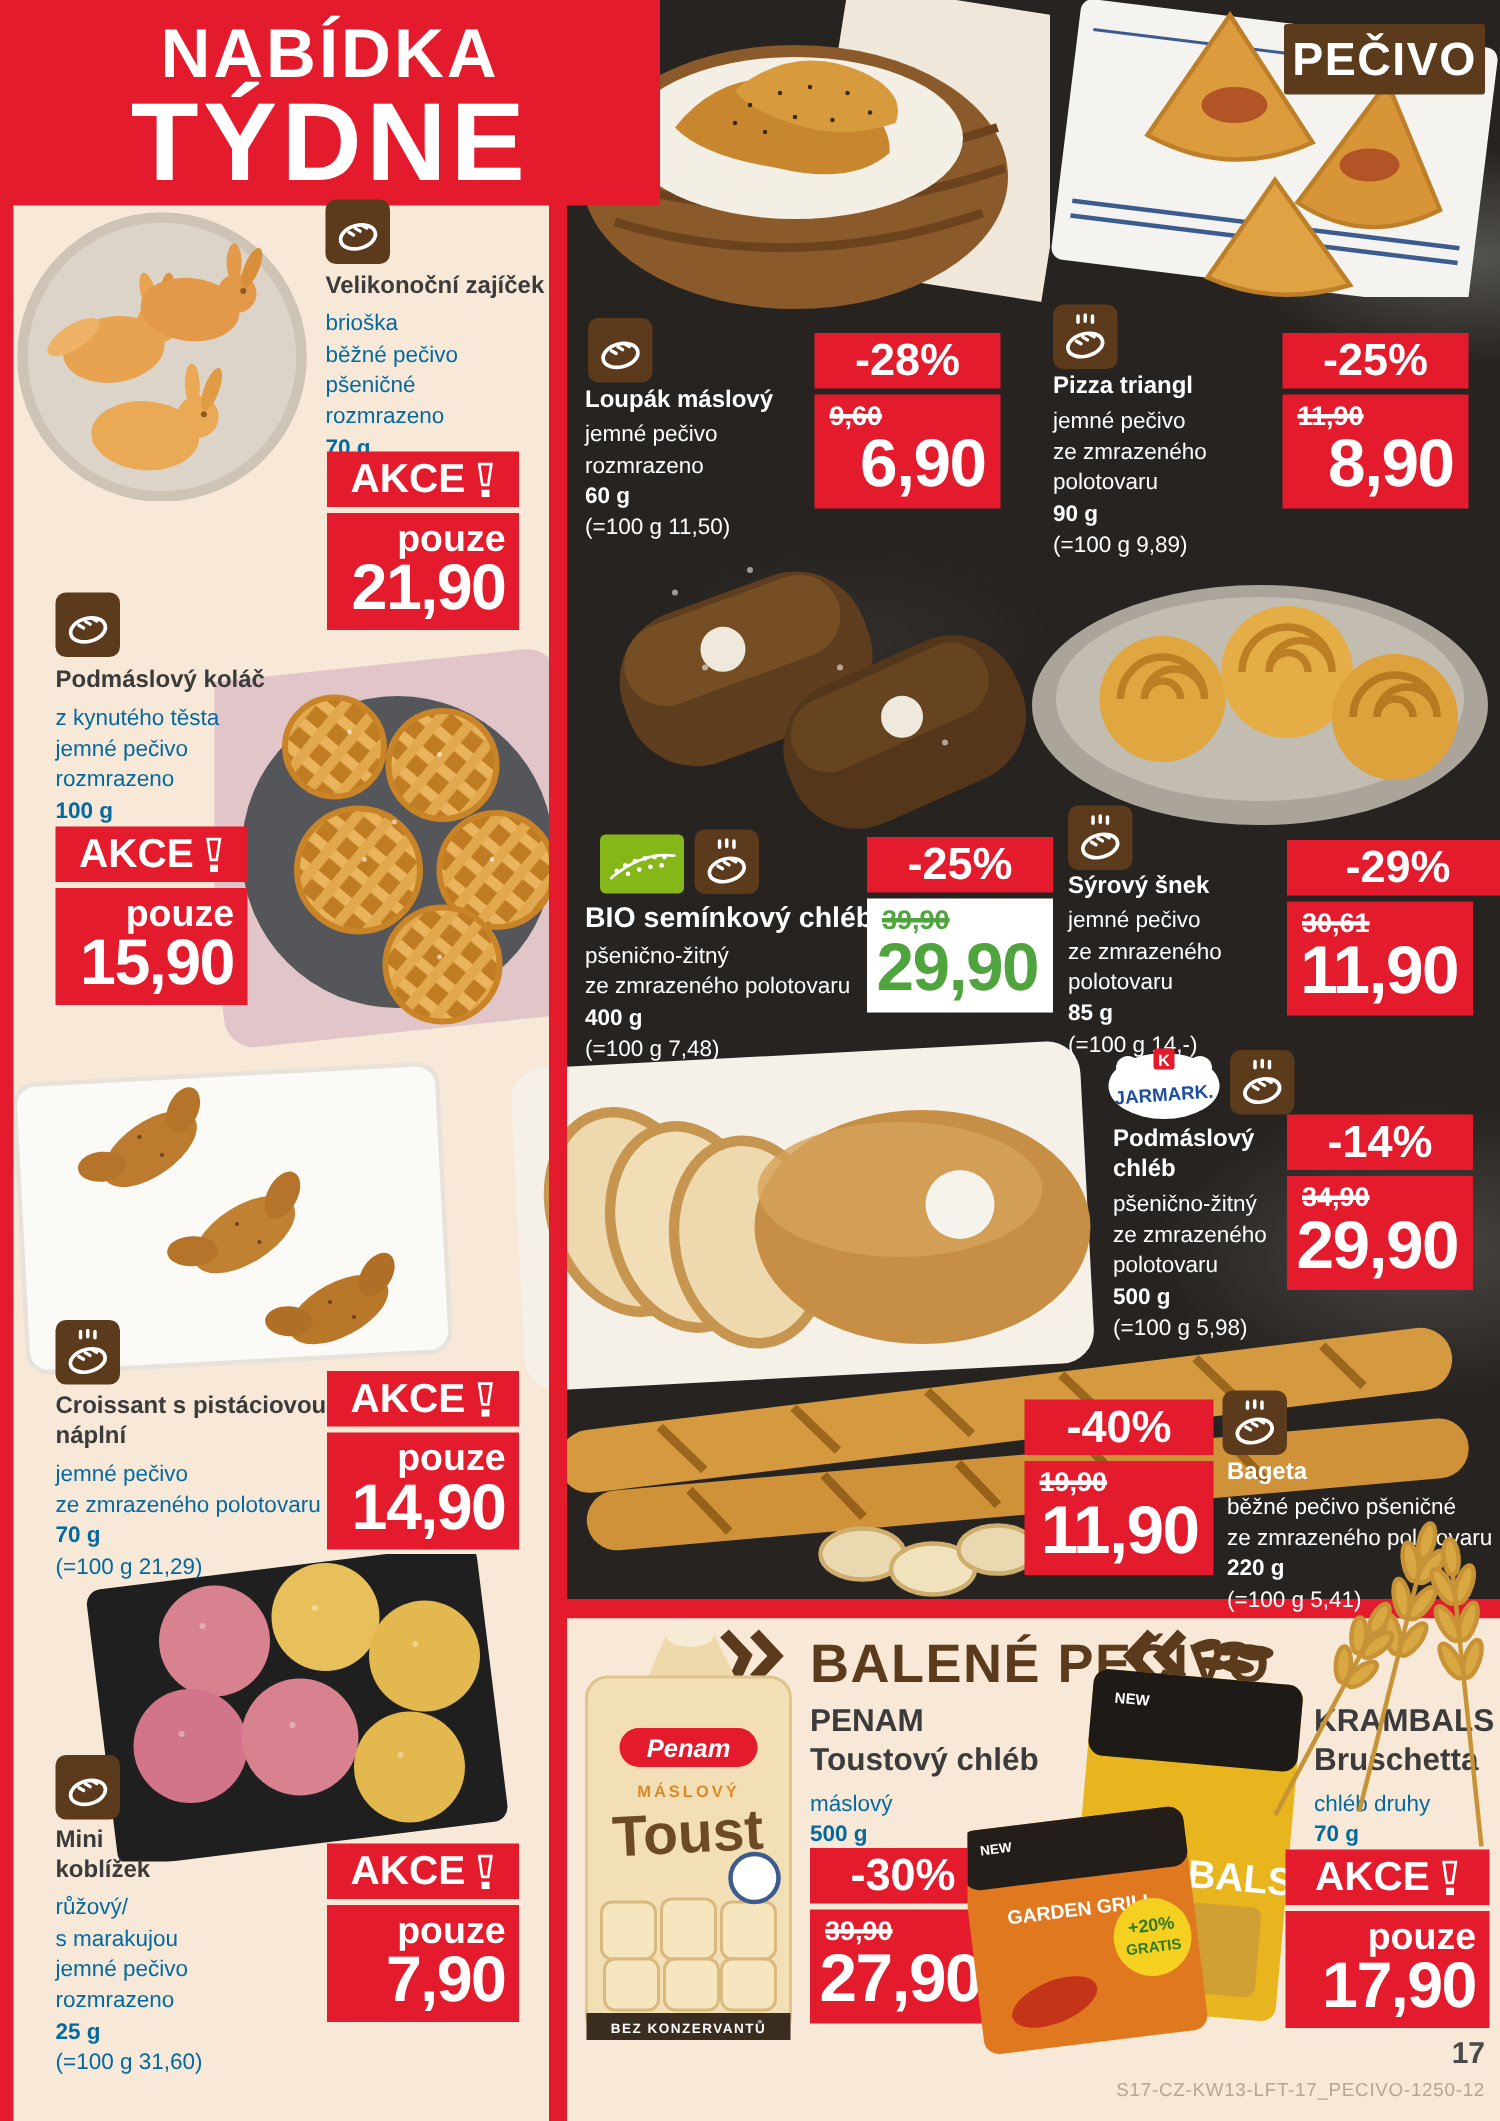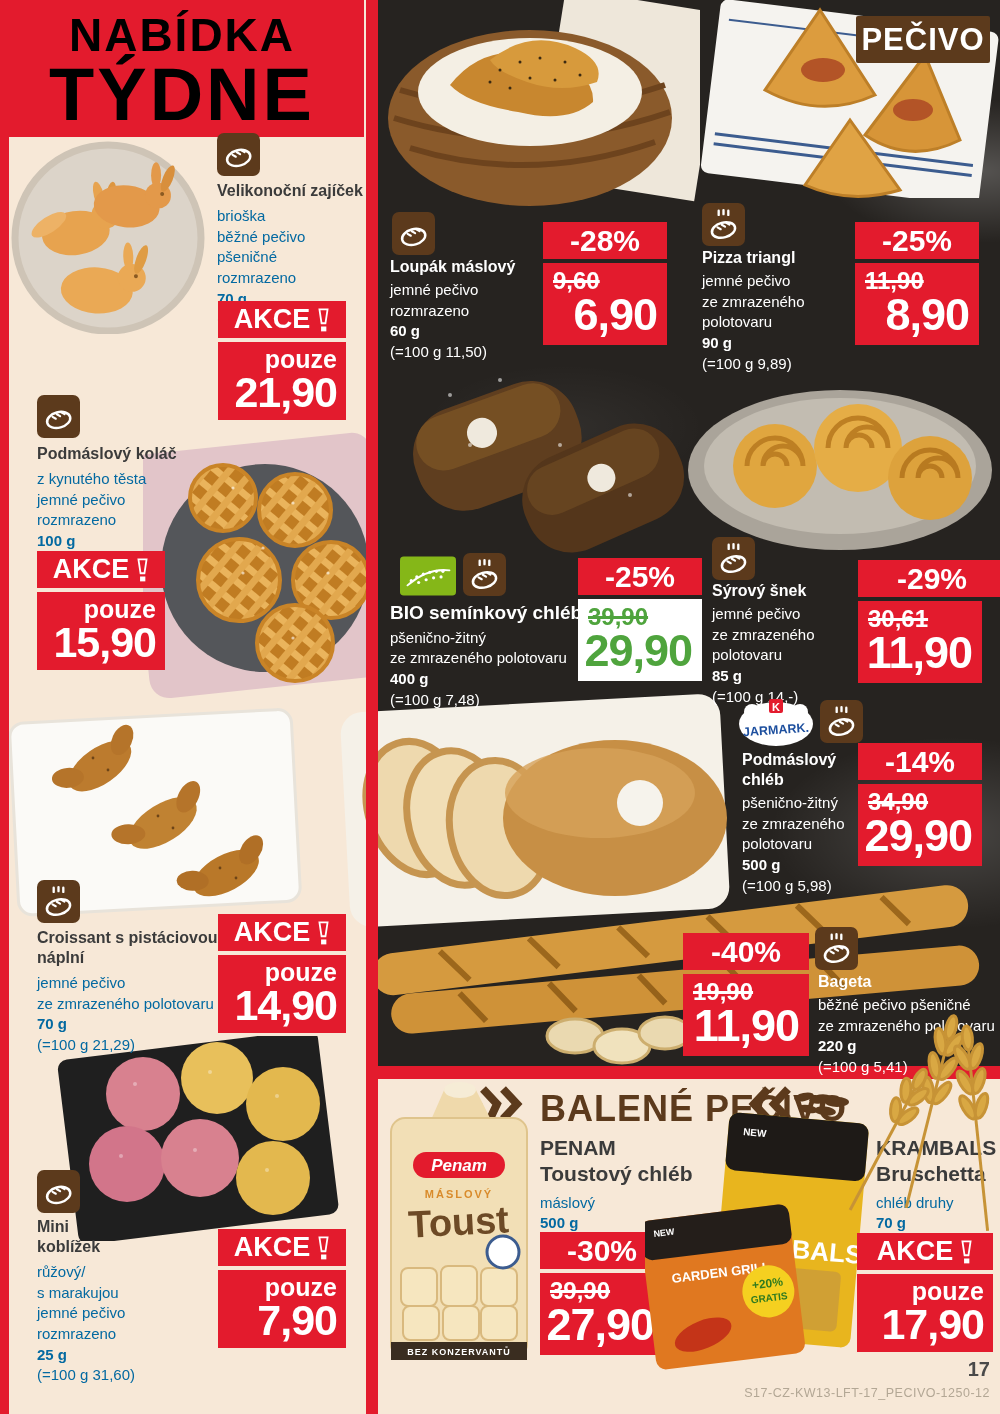--- a/index.html
+++ b/index.html
@@ -9,41 +9,41 @@
   .dark-section{left:378px;top:0;width:622px;height:1068px;
     background:
       radial-gradient(ellipse 260px 120px at 97% 16%, rgba(255,255,255,.22), rgba(255,255,255,0) 60%),
       radial-gradient(ellipse 300px 160px at 92% 78%, rgba(255,255,255,.16), rgba(255,255,255,0) 60%),
       radial-gradient(ellipse 200px 90px at 30% 40%, rgba(255,255,255,.05), rgba(255,255,255,0) 70%),
       #262320;}
   .red-strip{left:378px;top:1066px;width:622px;height:13px;background:#e31b2d;}
   .bottom-section{left:378px;top:1079px;width:622px;height:335px;background:#f7e8d7;}
   .edge-left{left:0;top:0;width:9px;height:1414px;background:#e31b2d;}
   .divider{left:366px;top:0;width:12px;height:1414px;background:#e31b2d;}
-  .banner{left:0;top:0;width:364px;height:137px;background:#e31b2d;color:#000000;text-align:center;}
+  .banner{left:0;top:0;width:440px;height:137px;background:#e31b2d;color:#ffffff;text-align:center;}
   .banner .l1{display:block;font-size:46px;font-weight:800;letter-spacing:2px;margin-top:8px;}
   .banner .l2{display:block;font-size:74px;font-weight:800;letter-spacing:3px;line-height:1;margin-top:-4px;}
   .cat-badge{left:856px;top:16px;width:134px;height:47px;background:#5c3a1c;color:#fff;
     display:flex;align-items:center;justify-content:center;font-size:31px;font-weight:800;letter-spacing:1px;border-radius:2px;}
   
   .pt{font-weight:800;font-size:16px;color:#3b3b3b;line-height:1.25;margin-bottom:5px;}
   .pd{font-size:15px;color:#0369a1;line-height:1.38;}
   .pw{font-weight:800;}
   .light .pt,.light .pd{color:#ffffff;}
   
   .akce{background:#e31b2d;color:#fff;display:flex;align-items:center;justify-content:center;gap:7px;
     font-size:27px;font-weight:800;height:37px;}
   .excl{width:13px;height:26px;}
   .pouzebox{background:#e31b2d;color:#fff;display:flex;flex-direction:column;padding:5px 9px 7px;align-items:flex-end;}
   .pouzebox .lbl{font-size:25px;font-weight:800;line-height:1;}
   .pouzebox .big{align-self:flex-end;font-size:43px;font-weight:800;line-height:.95;letter-spacing:-1px;}
   .disc{background:#e31b2d;color:#fff;display:flex;align-items:center;justify-content:center;
     font-size:30px;font-weight:800;height:37px;}
   .pricebox{background:#e31b2d;color:#fff;display:flex;flex-direction:column;padding:5px 10px 8px;}
-  .pricebox .old{font-size:24px;font-weight:700;text-decoration:line-through;text-decoration-thickness:3px;line-height:1.1;}
+  .pricebox .old{font-size:18px;font-weight:700;text-decoration:line-through;text-decoration-thickness:3px;line-height:1.1;}
   .pricebox .new{align-self:flex-end;font-size:45px;font-weight:800;line-height:.95;letter-spacing:-1px;}
   .pricebox.white{background:#ffffff;}
   .pricebox.white .old,.pricebox.white .new{color:#4fa43d;}
   
   .bicon{width:43px;height:43px;background:#5c3a1c;border-radius:7px;display:flex;align-items:center;justify-content:center;}
   .bicon svg{width:33px;height:33px;}
   
   .pk-title{font-size:36px;font-weight:800;color:#5c3a1c;letter-spacing:1px;white-space:nowrap;}
   
   .pagenum{font-size:20px;font-weight:700;color:#4a4a4a;text-align:right;}

